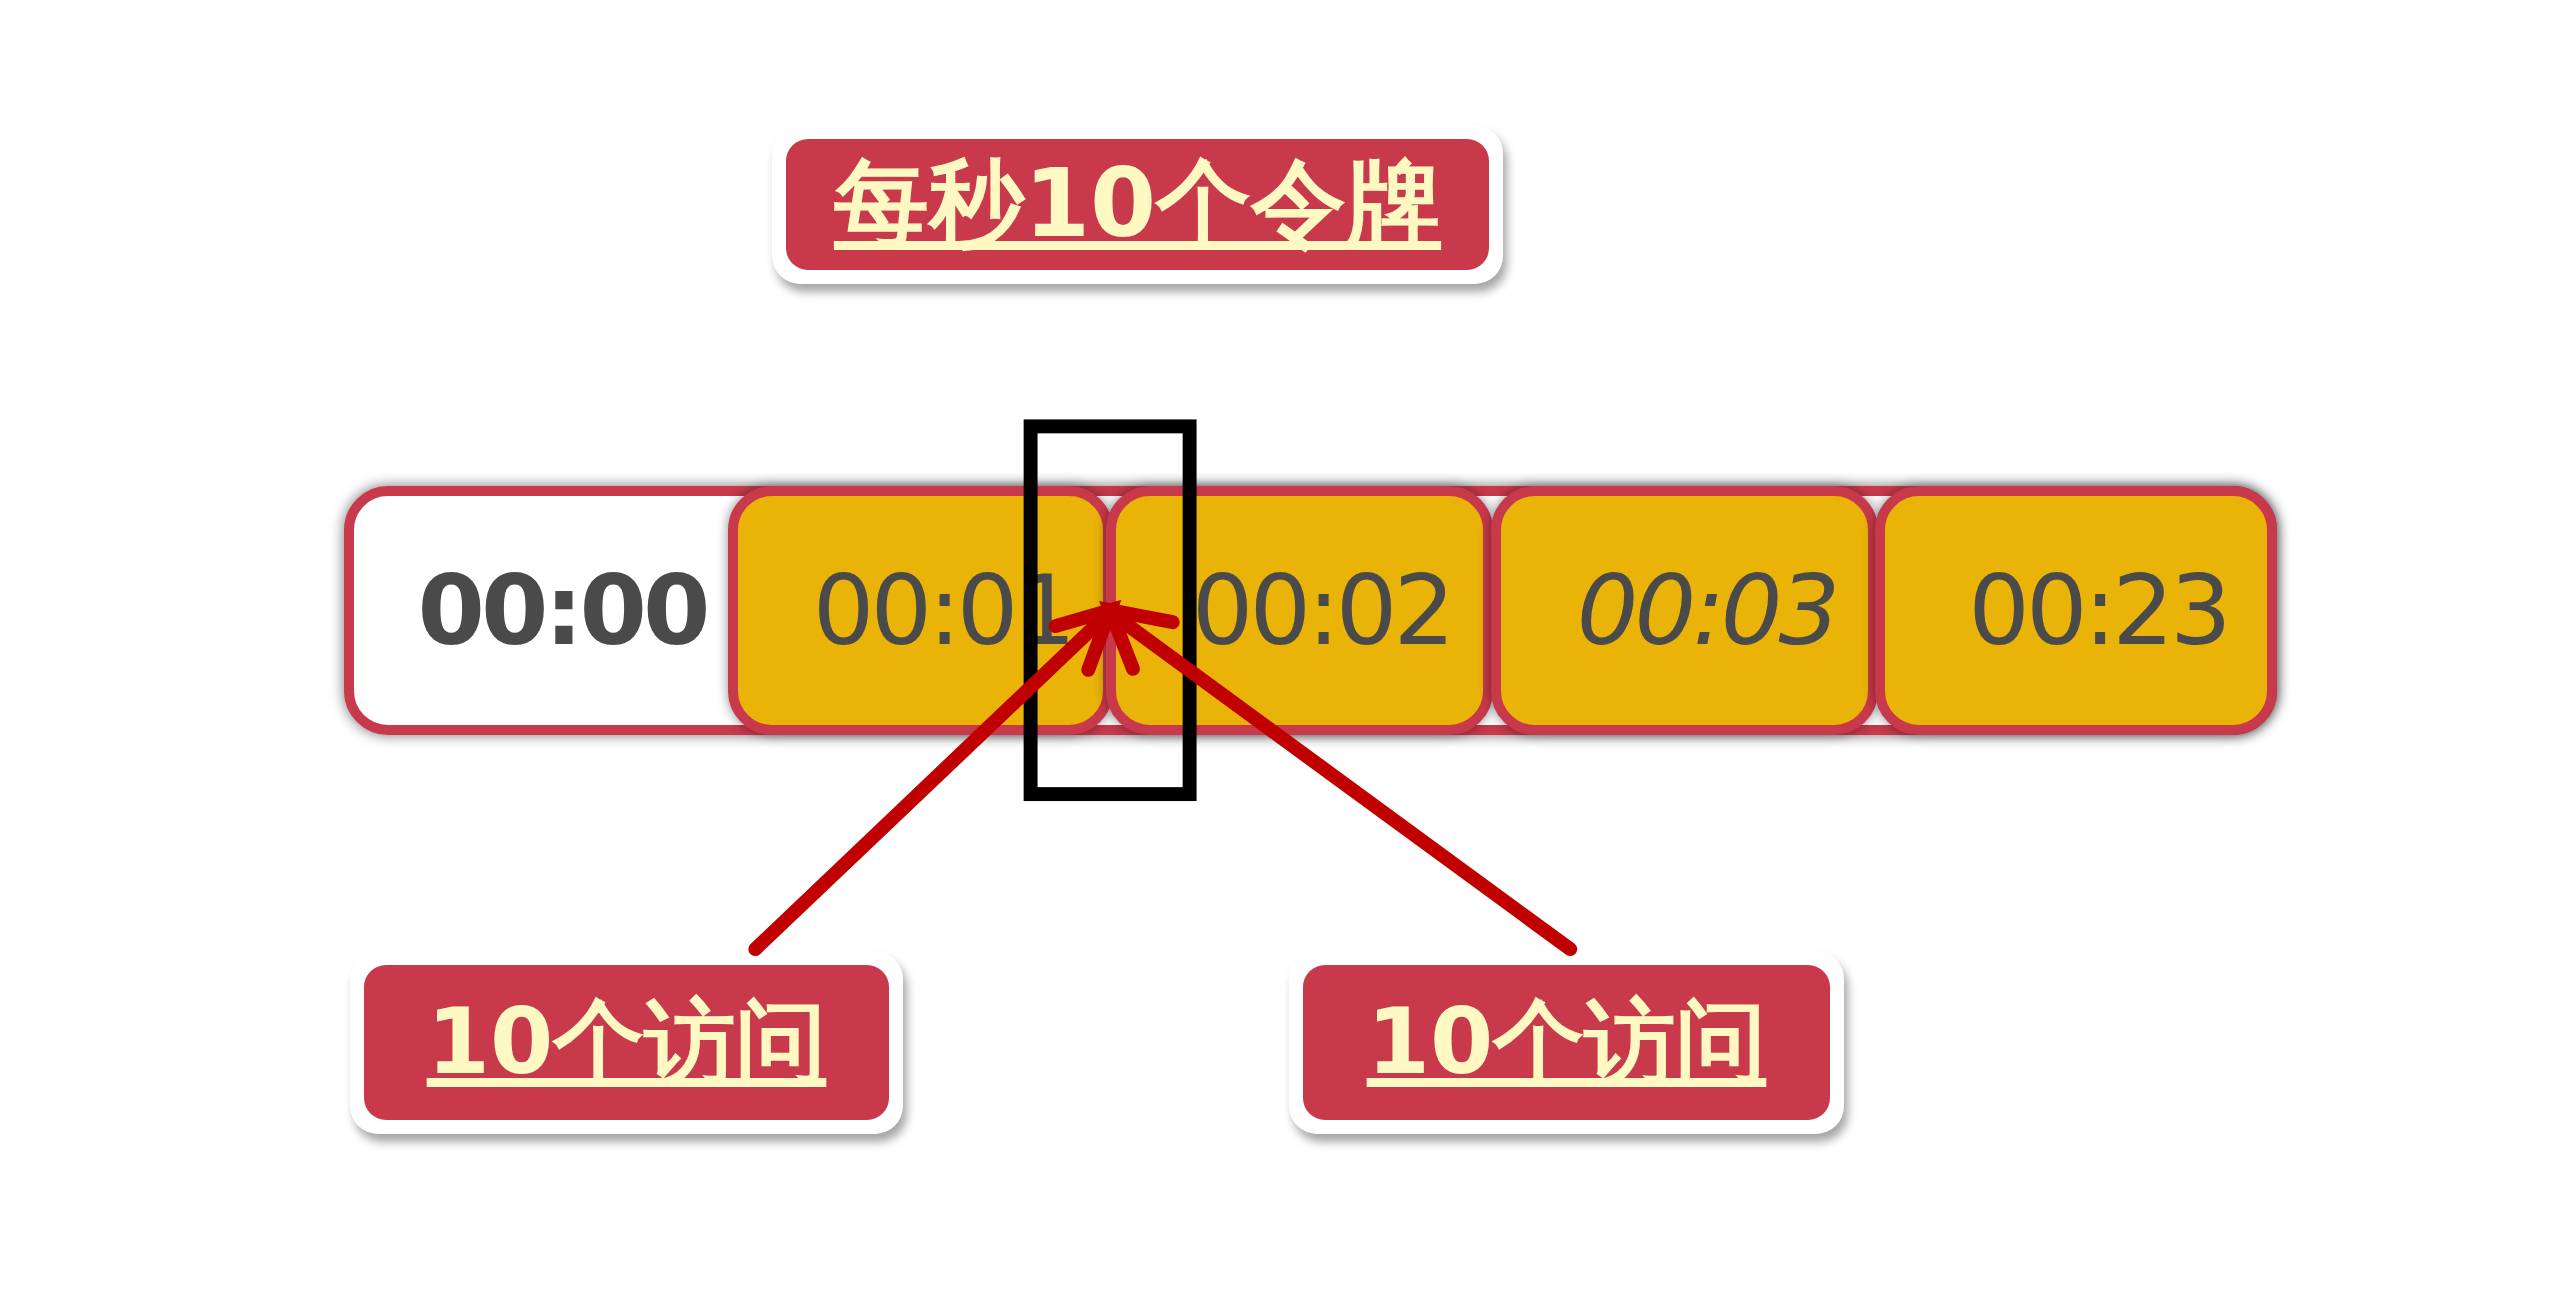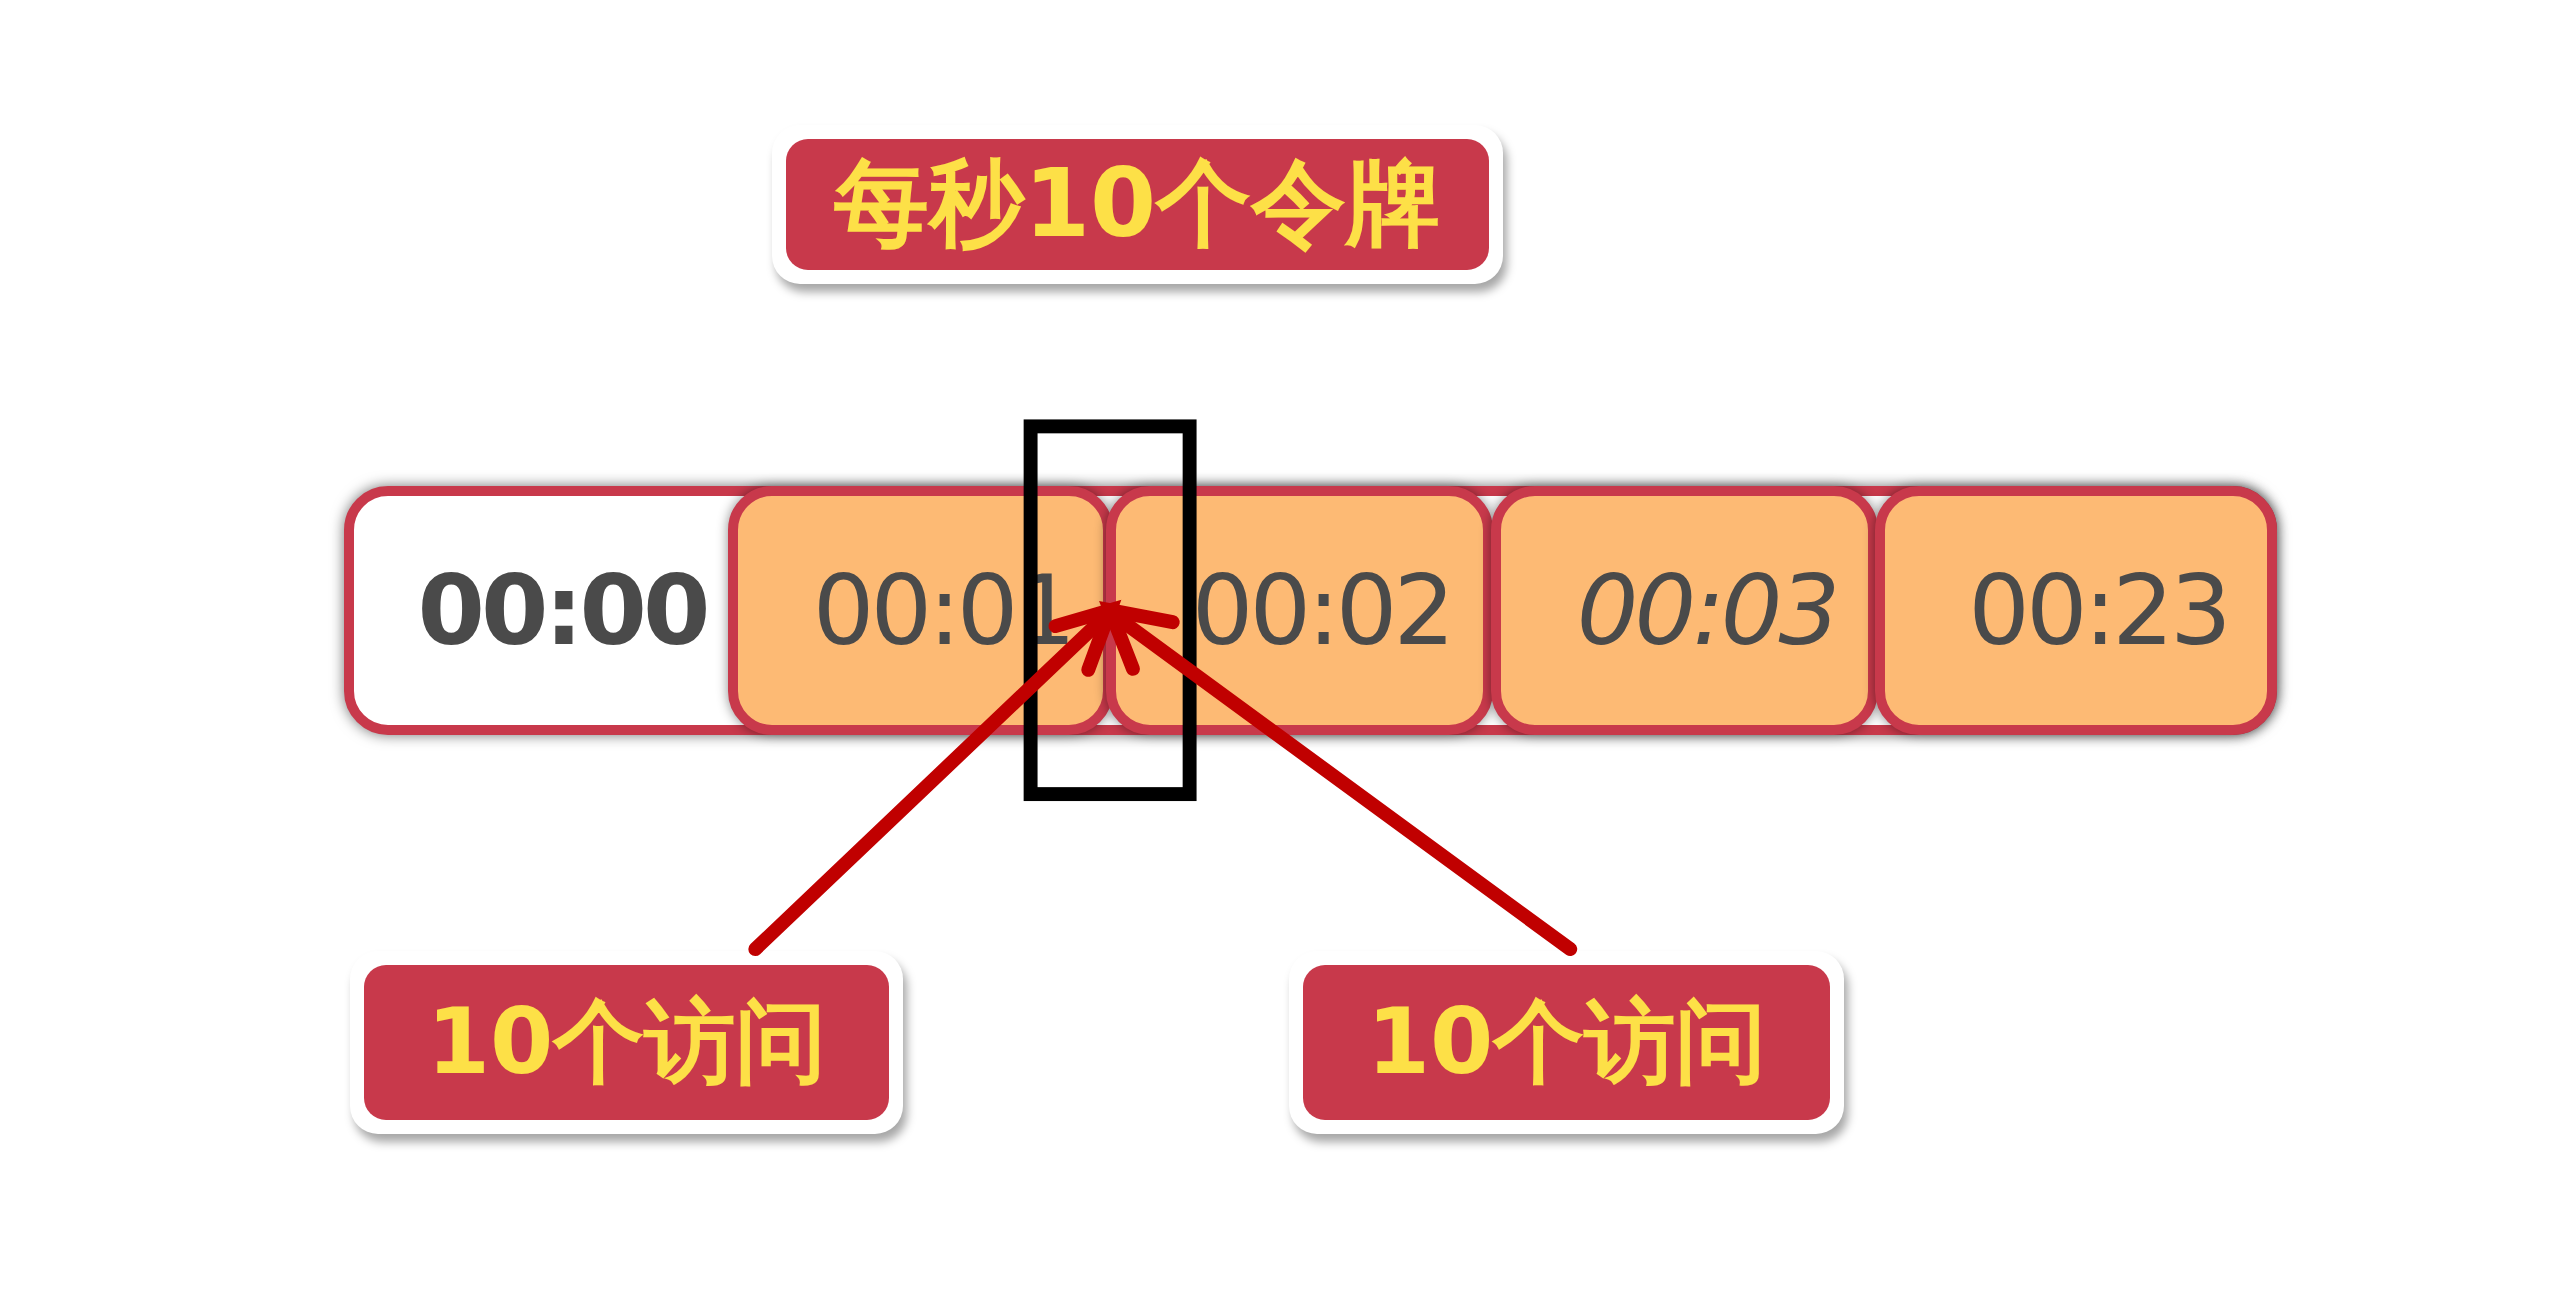--- a/index.html
+++ b/index.html
@@ -1,20 +1,20 @@
 <!DOCTYPE html>
 <html><head>
 <meta charset="utf-8">
 <style>
   html,body{margin:0;padding:0;background:#ffffff;}
   body{width:2576px;height:1296px;position:relative;overflow:hidden;font-family:"DejaVu Sans","Liberation Sans",sans-serif;}
   .label-outer{position:absolute;background:#ffffff;border-radius:28px;box-shadow:4px 8px 10px rgba(0,0,0,0.35);}
-  .label-inner{position:absolute;left:14px;top:14px;right:14px;bottom:14px;border-radius:22px;display:flex;align-items:center;justify-content:center;color:#fde047;font-weight:bold;}
+  .label-inner{position:absolute;left:14px;top:14px;right:14px;bottom:14px;border-radius:22px;display:flex;align-items:center;justify-content:center;color:#fef9c3;font-weight:bold;text-decoration:underline;}
   .timeline-track{position:absolute;left:344px;top:486px;width:1933px;height:249px;border:10px solid #c8394b;border-radius:44px;box-sizing:border-box;background:#ffffff;box-shadow:0 0 14px rgba(0,0,0,0.55);}
-  .slot{position:absolute;top:486px;height:249px;box-sizing:border-box;border:10px solid #c8394b;border-radius:44px;background:#fdba74;display:flex;align-items:center;justify-content:center;color:#4a4a4a;font-size:97px;box-shadow:0 0 12px rgba(0,0,0,0.45);}
+  .slot{position:absolute;top:486px;height:249px;box-sizing:border-box;border:10px solid #c8394b;border-radius:44px;background:#eab308;display:flex;align-items:center;justify-content:center;color:#4a4a4a;font-size:97px;box-shadow:0 0 12px rgba(0,0,0,0.45);}
   .slot span{font-family:"DejaVu Sans","Liberation Sans",sans-serif;letter-spacing:-4px;margin-left:44px;}
   .slot.first{box-shadow:none;border-color:transparent;background:transparent;}
   .slot.first span{font-weight:bold;}
   svg.overlay{position:absolute;left:0;top:0;}
 </style>
 </head>
 <body>
 
 <div class="label-outer" style="left:772px;top:125px;width:731px;height:159px;">
   <div class="label-inner" style="background:#c8394b;font-size:95px;">

